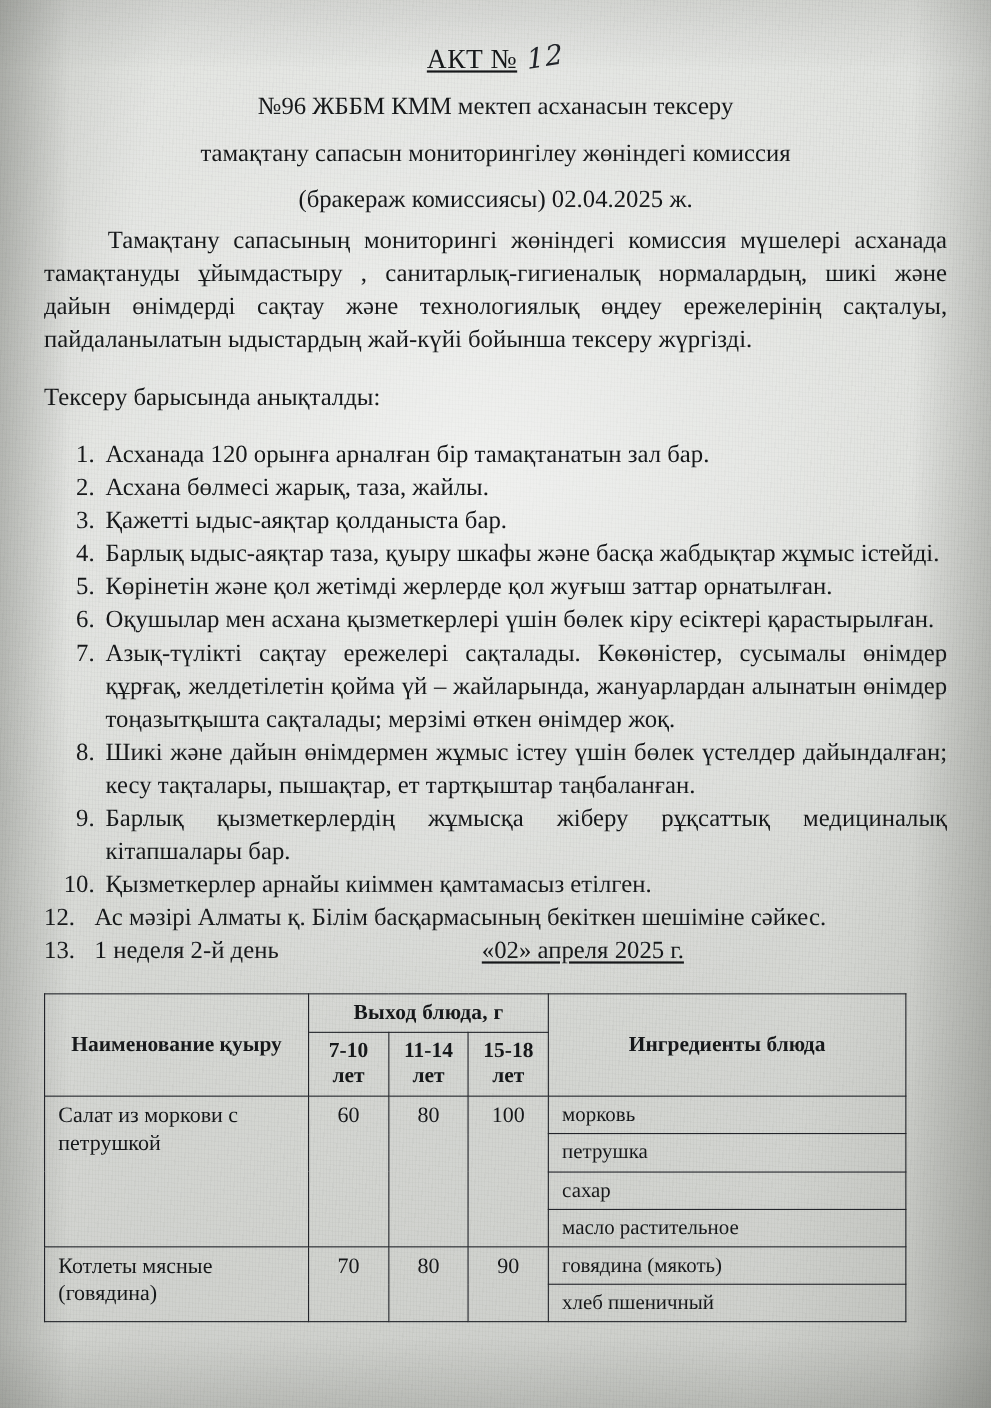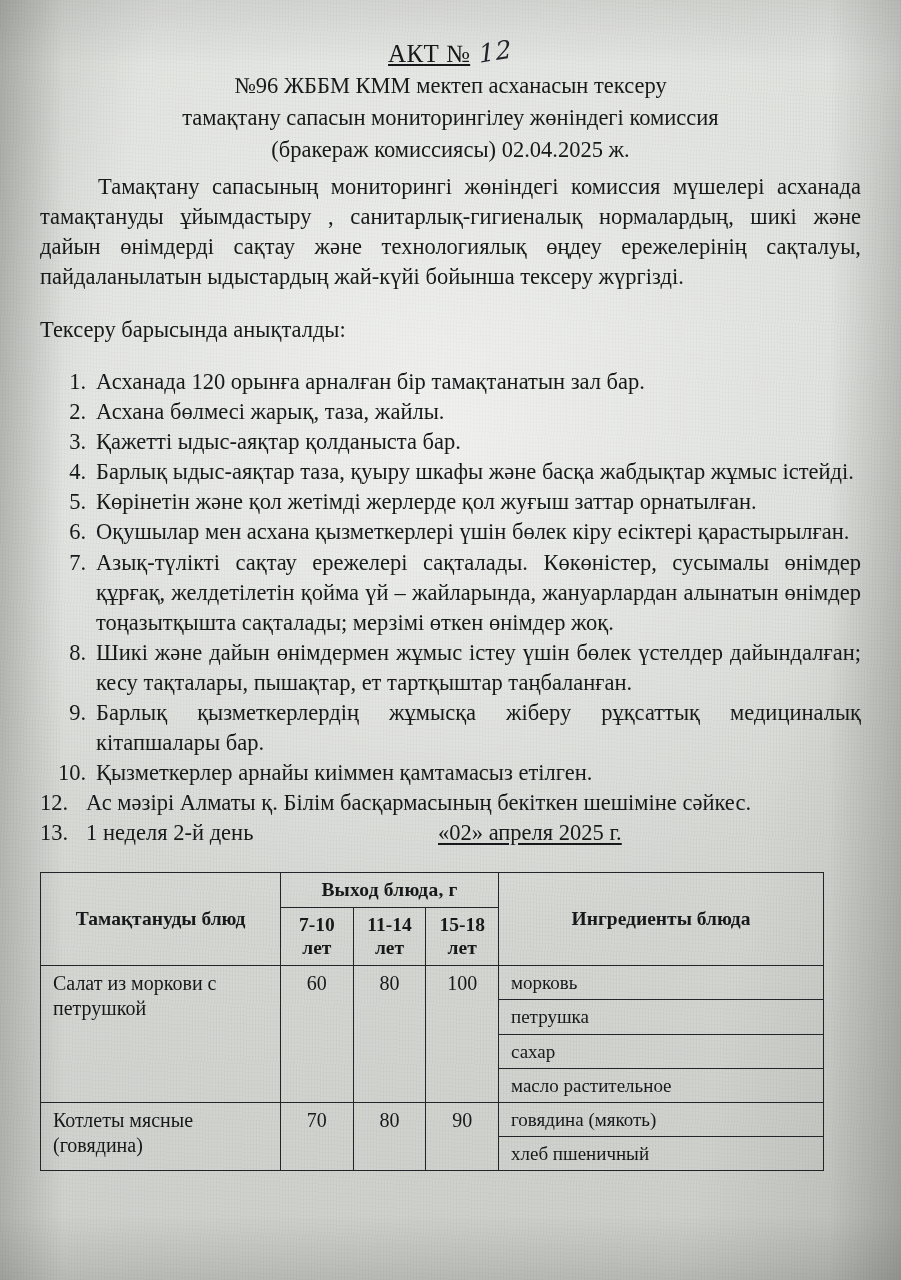--- a/index.html
+++ b/index.html
@@ -68,21 +68,21 @@
     font-weight: 400;
     display: inline-block;
     transform: rotate(-9deg) skewX(-5deg) translateY(-2px);
     margin-left: 9px;
     color: #21242a;
     letter-spacing: 1px;
   }
   .subtitle {
     font-size: 22.5px;
     line-height: 1.34;
-    margin-top: 2px;
+    margin-top: 12px;
   }
 
   
   .intro {
     font-size: 22.5px;
     line-height: 1.335;
     text-align: justify;
     text-indent: 58px;
     margin-top: 7px;
   }
@@ -203,21 +203,21 @@
       <li class="noline tight">
         <span class="num">13.</span>
         <span class="row13"><span class="ul-text"><span class="lead">1 неделя 2-й день</span><span>«02» апреля 2025 г.</span></span></span>
       </li>
     </ol>
 
     <div class="tbl-wrap">
       <table class="menu">
         <thead>
           <tr>
-            <th class="name-h" rowspan="2">Тамақтануды блюд</th>
+            <th class="name-h" rowspan="2">Наименование қуыру</th>
             <th class="out-h h-out" colspan="3">Выход блюда, г</th>
             <th class="ing-h" rowspan="2">Ингредиенты блюда</th>
           </tr>
           <tr>
             <th class="age">7-10 лет</th>
             <th class="age">11-14 лет</th>
             <th class="age wide">15-18 лет</th>
           </tr>
         </thead>
         <tbody>

